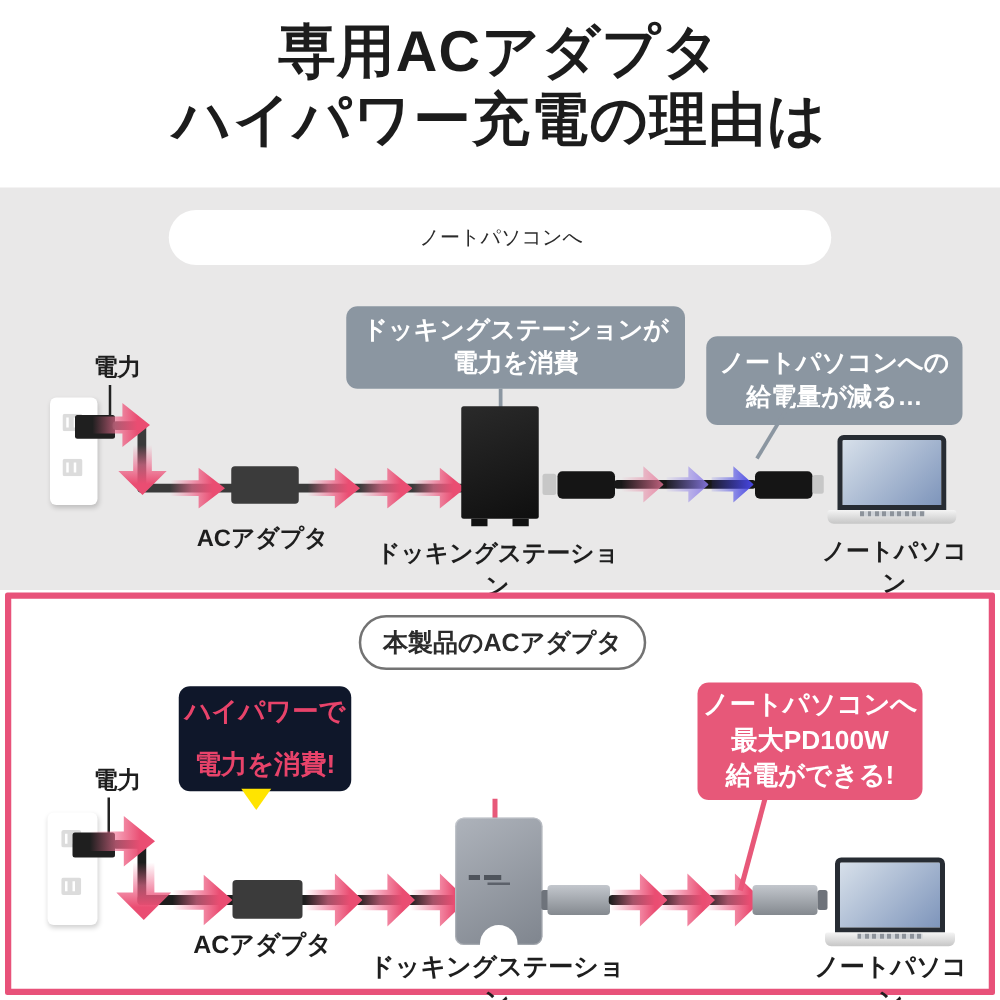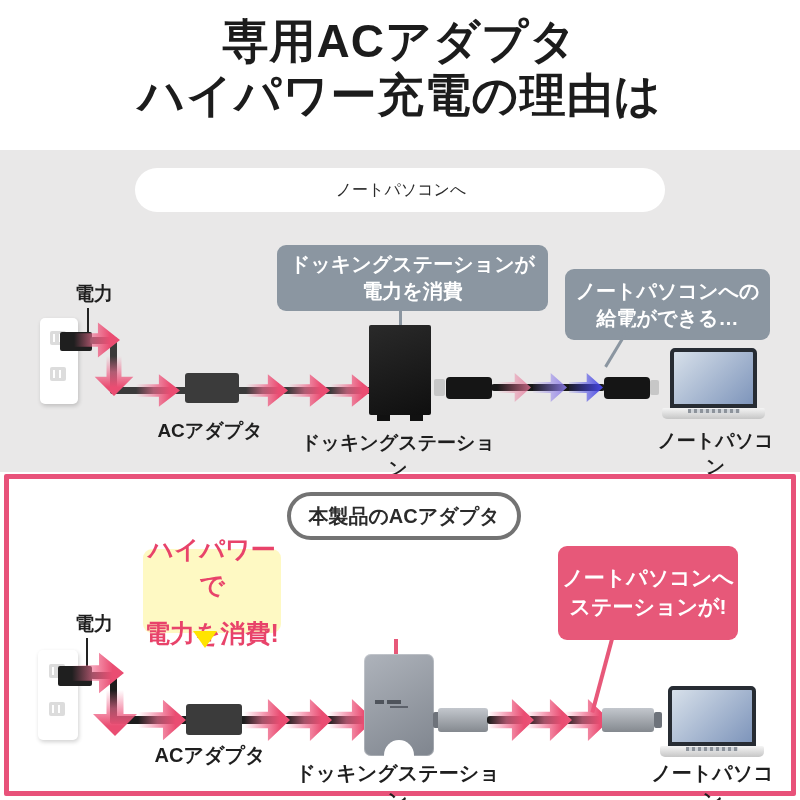--- a/index.html
+++ b/index.html
@@ -11,28 +11,28 @@
   
   .sec1{position:absolute;left:0;top:150px;width:800px;height:322px;background:#e9e8e8;}
   .sec2{position:absolute;left:4px;top:474px;width:792px;height:322px;background:#fff;
         border:5px solid #e8527a;border-radius:2px;box-sizing:border-box;}
   
   .pill{position:absolute;background:#fff;border-radius:24px;display:flex;align-items:center;
         justify-content:center;color:#2b2b2b;}
   .pill1{left:135px;top:18px;width:530px;height:44px;}
   .pill1 .b{font-weight:800;font-size:19px;}
   .pill1 .n{font-weight:400;font-size:16px;margin-left:2px;}
-  .pill2{left:278px;top:13px;width:226px;height:40px;border:4px solid #737373;
+  .pill2{left:278px;top:13px;width:226px;height:40px;border:2px solid #737373;
          font-weight:800;font-size:20px;}
   
   .co{position:absolute;border-radius:9px;display:flex;flex-direction:column;align-items:center;
       justify-content:center;text-align:center;font-weight:800;}
   .co-gray{background:#8b96a1;color:#fff;font-size:20px;line-height:1.35;}
   .co-pink{background:#e75879;color:#fff;font-size:21px;line-height:1.38;}
-  .co-yellow{background:#fef9c3;color:#e8436a;font-size:25px;line-height:1.45;gap:12px;}
+  .co-yellow{background:#0f172a;color:#e8436a;font-size:21px;line-height:1.45;gap:12px;}
   .tail{position:absolute;width:0;height:0;border-left:12px solid transparent;
         border-right:12px solid transparent;border-top:17px solid #ffe400;}
   .lead{position:absolute;transform-origin:top center;}
   .lead-gray{background:#8b96a1;}
   .lead-pink{background:#e75879;}
   .lead-black{background:#222;}
   
   .lbl{position:absolute;color:#1e1e1e;font-size:19px;font-weight:600;text-align:center;}
   
   .outlet{position:absolute;background:#fff;border-radius:5px;box-shadow:1px 2px 4px rgba(0,0,0,.18);}
@@ -83,21 +83,21 @@
     </div>
 
     <div class="co co-gray" style="left:277px;top:95px;width:271px;height:66px;">
       <div>ドッキングステーションが</div>
       <div>電力を消費</div>
     </div>
     <div class="lead lead-gray" style="left:399px;top:161px;width:3px;height:21px;"></div>
 
     <div class="co co-gray" style="left:565px;top:91px;width:205px;height:71px;margin-top:28px;">
       <div>ノートパソコンへの</div>
-      <div>給電ができる…</div>
+      <div>給電量が減る…</div>
     </div>
     <div class="lead lead-gray" style="left:637px;top:162px;width:3px;height:64px;transform:rotate(31deg);"></div>
 
     <div class="lbl" style="left:64px;top:131px;width:60px;">電力</div>
     <div class="lead lead-black" style="left:87px;top:158px;width:2px;height:30px;"></div>
     <div class="outlet" style="left:40px;top:168px;width:38px;height:86px;"></div>
     <div class="slot" style="left:50px;top:181px;width:16px;height:14px;"></div>
     <div class="slot" style="left:50px;top:217px;width:16px;height:14px;"></div>
     <div class="plug" style="left:60px;top:182px;width:32px;height:19px;"></div>
 
@@ -142,21 +142,22 @@
     <div class="co co-yellow" style="left:134px;top:70px;width:138px;height:84px;">
       <div>ハイパワーで</div>
       <div>電力を消費!</div>
     </div>
     <div class="tail" style="left:184px;top:152px;"></div>
 
     <div class="lead lead-pink" style="left:385px;top:160px;width:4px;height:53px;"></div>
 
     <div class="co co-pink" style="left:549px;top:67px;width:180px;height:94px;">
       <div>ノートパソコンへ</div>
-      <div>ステーションが!</div>
+      <div>最大PD100W</div>
+      <div>給電ができる!</div>
     </div>
     <div class="lead lead-pink" style="left:601px;top:160px;width:4px;height:76px;transform:rotate(15deg);"></div>
 
     <div class="lbl" style="left:55px;top:132px;width:60px;">電力</div>
     <div class="lead lead-black" style="left:77px;top:159px;width:2px;height:29px;"></div>
     <div class="outlet" style="left:29px;top:171px;width:40px;height:90px;"></div>
     <div class="slot" style="left:40px;top:185px;width:16px;height:14px;"></div>
     <div class="slot" style="left:40px;top:223px;width:16px;height:14px;"></div>
     <div class="plug" style="left:49px;top:187px;width:34px;height:20px;"></div>
 

